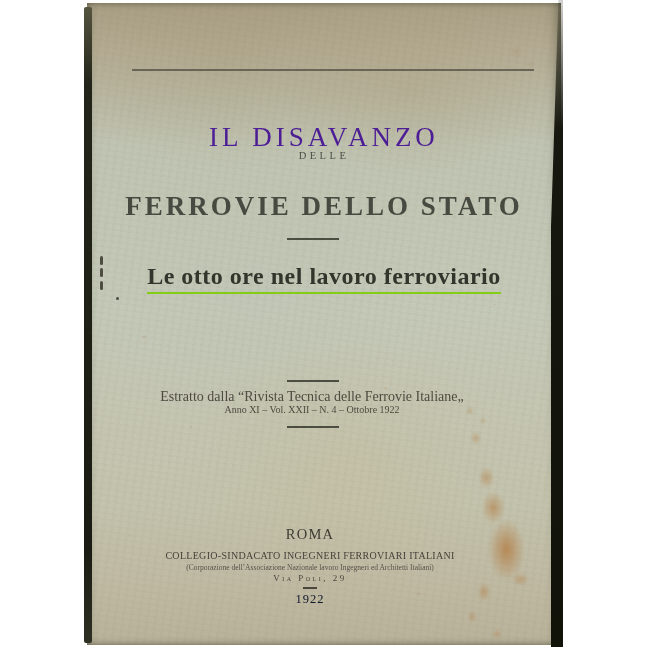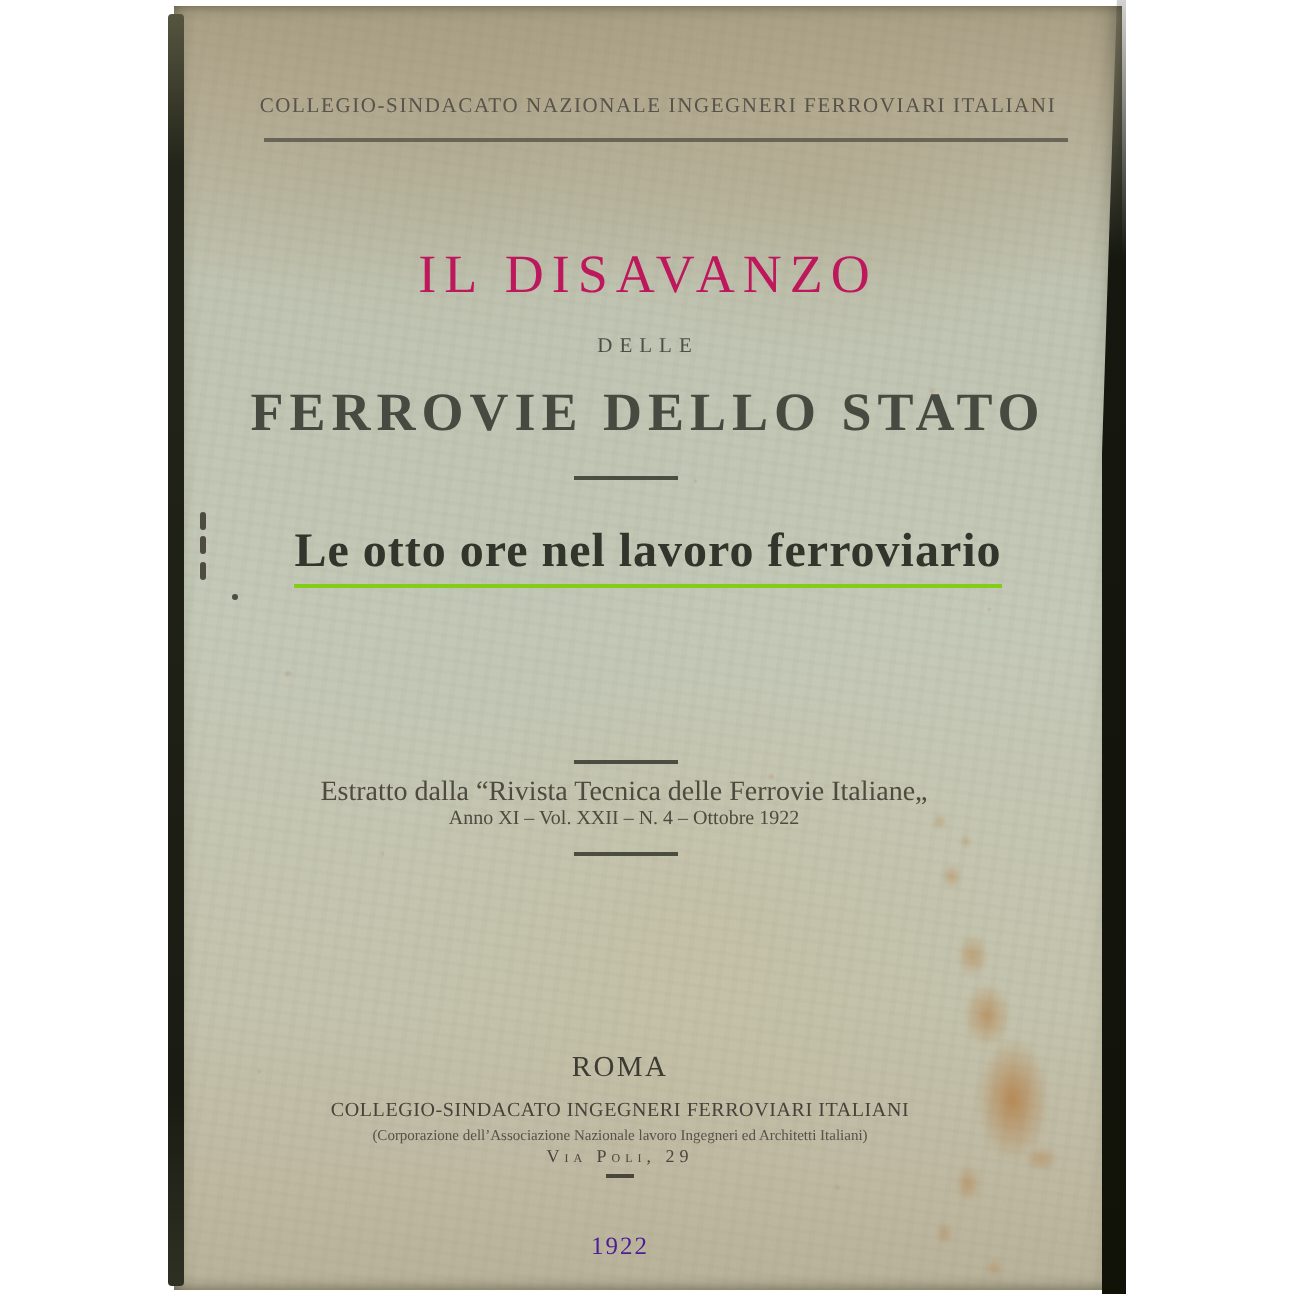--- a/index.html
+++ b/index.html
@@ -106,22 +106,22 @@
   }
   .banner-text {
     top: 48px; font-size: 10.5px; letter-spacing: 0.8px;
     color: #57534a; transform: translateX(5px);
   }
   .banner-rule {
     position: absolute; left: 132px; top: 69px;
     width: 402px; height: 1.5px;
     background: rgba(92,88,76,0.85);
   }
-  .title-1 { top: 122px; font-size: 27px; line-height: 30px; letter-spacing: 4px; color: #be185d; }
-  .title-2 { top: 168px; font-size: 10.5px; letter-spacing: 3.5px; color: #4c4f45; }
+  .title-1 { top: 122px; font-size: 27px; line-height: 30px; letter-spacing: 4px; color: #4c1d95; }
+  .title-2 { top: 150px; font-size: 10.5px; letter-spacing: 3.5px; color: #4c4f45; }
   .title-3 { top: 191px; font-size: 27px; line-height: 30px; letter-spacing: 3px; color: #474a40; font-weight: bold; }
 
   .rule-short {
     position: absolute; left: 287px;
     width: 52px; height: 2px;
     background: rgba(62,64,52,0.9);
   }
   .rule-a { top: 238px; }
   .rule-b { top: 380px; }
   .rule-c { top: 426px; }
@@ -140,21 +140,21 @@
 
   .imprint { transform: translateX(-14px); }
   .imp-city  { top: 526px; font-size: 14.5px; letter-spacing: 1.2px; color: #3e3b33; }
   .imp-pub   { top: 550px; font-size: 10px;  letter-spacing: 0.3px; color: #46423a; }
   .imp-assoc { top: 563px; font-size: 7.5px; color: #56514a; }
   .imp-via   { top: 573px; font-size: 9px; letter-spacing: 2.5px; font-variant: small-caps; color: #4a463e; }
   .imp-dash  {
     position: absolute; left: 303px; top: 587px;
     width: 14px; height: 1.5px; background: #4a463e;
   }
-  .imp-year  { top: 616px; font-size: 12.5px; letter-spacing: 1px; color: #4c1d95; }
+  .imp-year  { top: 592px; font-size: 12.5px; letter-spacing: 1px; color: #0f172a; }
 </style>
 </head>
 <body>
 
 <div class="stage">
 
   <div class="cover">
     <div class="freckles"></div>
   </div>
 
@@ -162,21 +162,20 @@
   <div class="edge-right"></div>
 
   <div class="stain-main"></div>
   <div class="stain-top-right"></div>
 
   <div class="tick" style="left:100px; top:256px;"></div>
   <div class="tick" style="left:100px; top:268px;"></div>
   <div class="tick" style="left:100px; top:281px;"></div>
   <div class="dot" style="left:116px; top:297px;"></div>
 
-  <div class="line banner-text">COLLEGIO-SINDACATO NAZIONALE INGEGNERI FERROVIARI ITALIANI</div>
   <div class="banner-rule"></div>
 
   <div class="line title-1">IL DISAVANZO</div>
   <div class="line title-2">DELLE</div>
   <div class="line title-3">FERROVIE DELLO STATO</div>
 
   <div class="rule-short rule-a"></div>
 
   <div class="line subtitle">
     <span>Le otto ore nel lavoro ferroviario</span>

